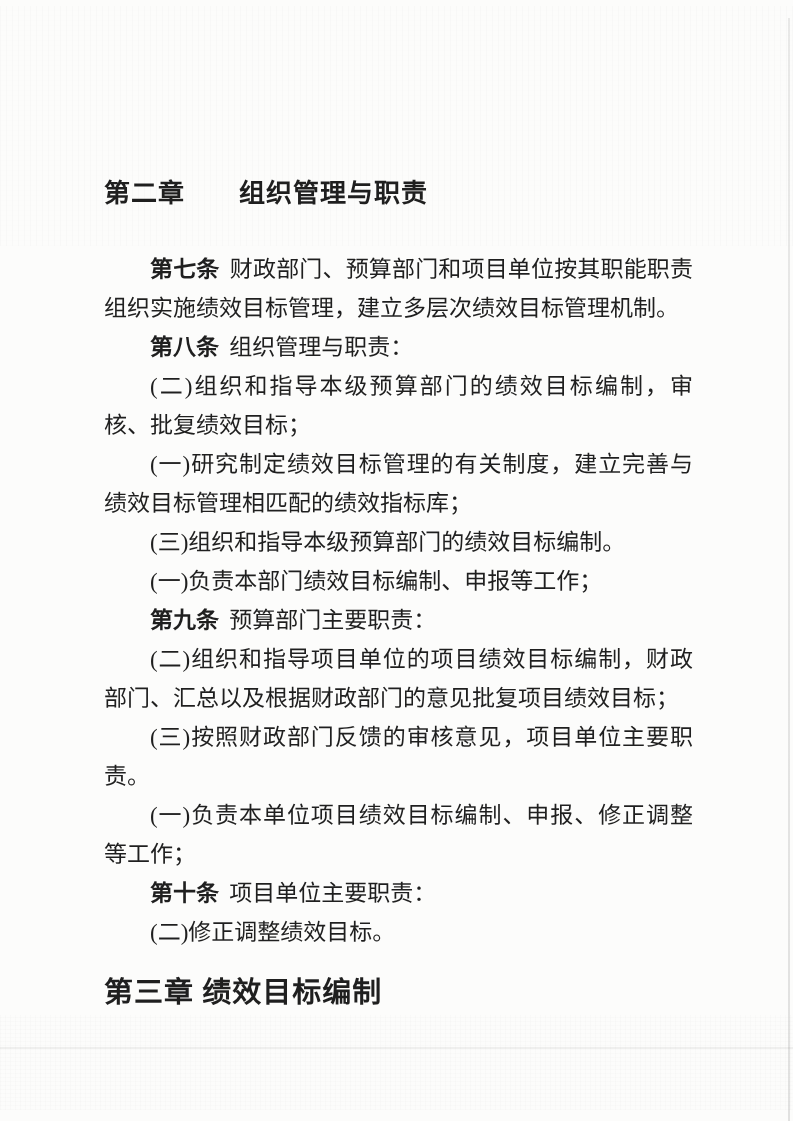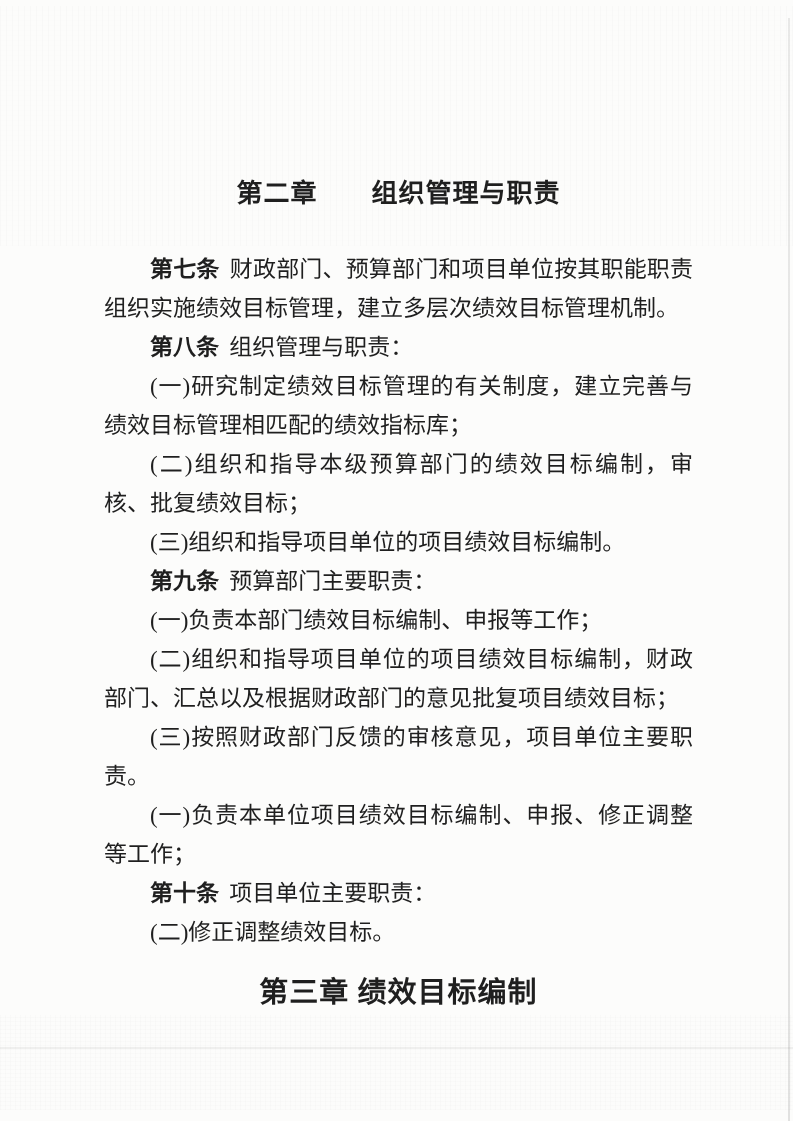--- a/index.html
+++ b/index.html
@@ -53,21 +53,20 @@
   }
   .content {
     position: absolute;
     top: 0; left: 0; right: 0;
     padding: 176px 100px 0 104px;
   }
   .chapter {
     font-size: 26px;
     line-height: 36px;
     font-weight: bold;
-    text-align: center;
     margin: 0 0 38px 0;
     letter-spacing: 1px;
   }
   .chapter3 {
     font-size: 29px;
     margin: 22px 0 0 0;
   }
   .articles p {
     margin: 0;
     font-size: 23px;
@@ -91,25 +90,25 @@
   <div class="noise-bottom"></div>
   <div class="smudge"></div>
   <div class="edge-line"></div>
 
   <div class="content">
     <h1 class="chapter">第二章　　组织管理与职责</h1>
 
     <div class="articles">
       <p><b class="label">第七条</b><span>财政部门、预算部门和项目单位按其职能职责组织实施绩效目标管理，建立多层次绩效目标管理机制。</span></p>
       <p><b class="label">第八条</b><span>组织管理与职责：</span></p>
+      <p><b class="label"></b><span>(二)组织和指导本级预算部门的绩效目标编制，审核、批复绩效目标；</span></p>
       <p><b class="label"></b><span>(一)研究制定绩效目标管理的有关制度，建立完善与绩效目标管理相匹配的绩效指标库；</span></p>
-      <p><b class="label"></b><span>(二)组织和指导本级预算部门的绩效目标编制，审核、批复绩效目标；</span></p>
-      <p><b class="label"></b><span>(三)组织和指导项目单位的项目绩效目标编制。</span></p>
+      <p><b class="label"></b><span>(三)组织和指导本级预算部门的绩效目标编制。</span></p>
+      <p><b class="label"></b><span>(一)负责本部门绩效目标编制、申报等工作；</span></p>
       <p><b class="label">第九条</b><span>预算部门主要职责：</span></p>
-      <p><b class="label"></b><span>(一)负责本部门绩效目标编制、申报等工作；</span></p>
       <p><b class="label"></b><span>(二)组织和指导项目单位的项目绩效目标编制，财政部门、汇总以及根据财政部门的意见批复项目绩效目标；</span></p>
       <p><b class="label"></b><span>(三)按照财政部门反馈的审核意见，项目单位主要职责。</span></p>
       <p><b class="label"></b><span>(一)负责本单位项目绩效目标编制、申报、修正调整等工作；</span></p>
       <p><b class="label">第十条</b><span>项目单位主要职责：</span></p>
       <p><b class="label"></b><span>(二)修正调整绩效目标。</span></p>
     </div>
 
     <h2 class="chapter chapter3">第三章 绩效目标编制</h2>
   </div>
 </div>

